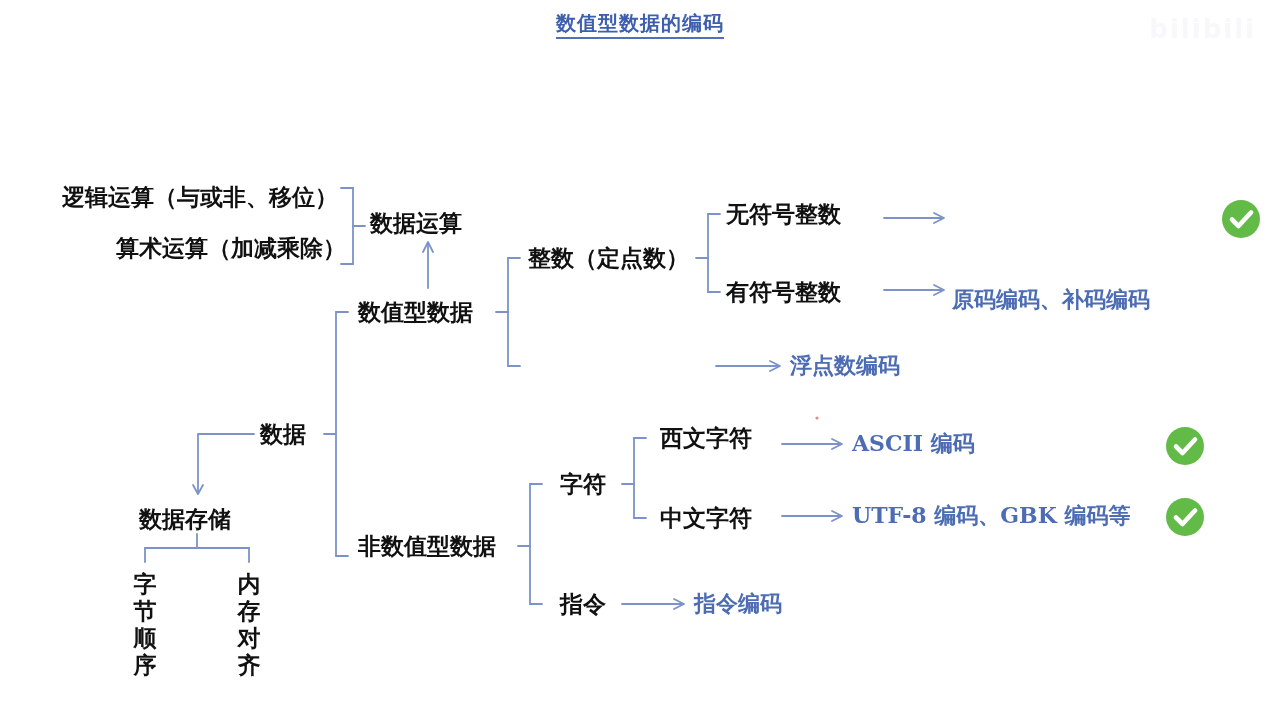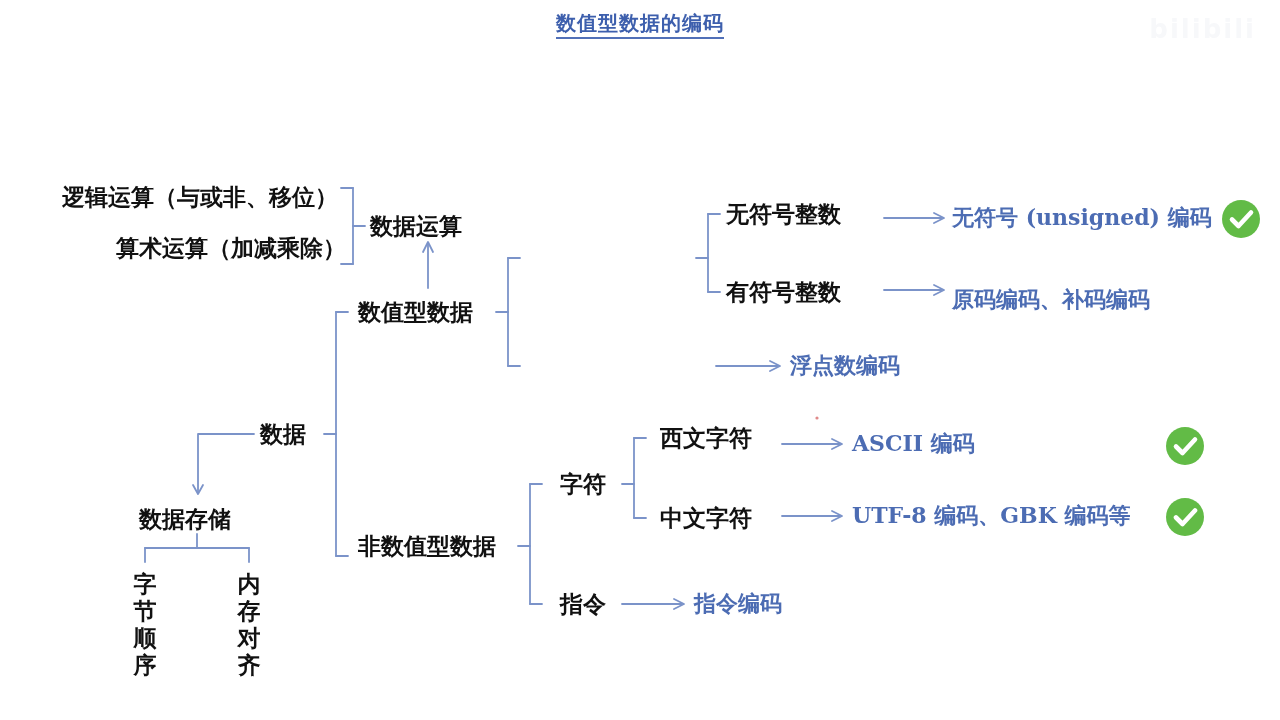--- a/index.html
+++ b/index.html
@@ -167,54 +167,54 @@
       <path d="M 622 604 L 682 604"></path>
       <path d="M 674 599 L 684 604 L 674 609"></path>
     </g>
 
     <circle cx="817" cy="418" r="1.6" fill="#e08a8a"></circle>
   </svg>
 
   <div class="node" style="left:62px; top:185px;">逻辑运算（与或非、移位）</div>
   <div class="node" style="left:116px; top:236px;">算术运算（加减乘除）</div>
 
-  <div class="node" style="left:370px; top:214px;">数据运算</div>
+  <div class="node" style="left:370px; top:214px;font-family:Liberation Mono, monospace;">数据运算</div>
 
   <div class="node" style="left:260px; top:422px;">数据</div>
 
   <div class="node" style="left:139px; top:507px;">数据存储</div>
 
   <div class="vstack" style="left:132px; top:570px;">
       <div>字</div>
       <div>节</div>
       <div>顺</div>
       <div>序</div>
     </div>
   <div class="vstack" style="left:236px; top:570px;">
       <div>内</div>
       <div>存</div>
       <div>对</div>
       <div>齐</div>
     </div>
 
   <div class="node" style="left:358px; top:300px;">数值型数据</div>
 
+  <div class="node" style="left:528px; top:246px;">整数（定点数）</div>
 
   <div class="node" style="left:726px; top:202px;">无符号整数</div>
   <div class="node" style="left:726px; top:280px;">有符号整数</div>
 
   <div class="node" style="left:358px; top:534px;">非数值型数据</div>
 
   <div class="node" style="left:560px; top:472px;">字符</div>
   <div class="node" style="left:560px; top:592px;">指令</div>
 
   <div class="node" style="left:660px; top:426px;">西文字符</div>
   <div class="node" style="left:660px; top:506px;">中文字符</div>
 
-  <div class="node blue small" style="left:952px; top:206px;">无符号 (unsigned) 编码</div>
   <div class="node blue small" style="left:952px; top:288px;">原码编码、补码编码</div>
   <div class="node blue small" style="left:790px; top:354px;">浮点数编码</div>
   <div class="node blue small" style="left:852px; top:432px;">ASCII 编码</div>
   <div class="node blue small" style="left:852px; top:504px;">UTF-8 编码、GBK 编码等</div>
   <div class="node blue small" style="left:694px; top:592px;">指令编码</div>
 
   <svg class="check" style="left:1221px; top:199px;" viewBox="0 0 40 40" xmlns="http://www.w3.org/2000/svg">
     <circle cx="20" cy="20" r="19" fill="#62bb46"></circle>
     <path d="M 11 20.5 L 17.5 27 L 30 13.5" fill="none" stroke="#ffffff" stroke-width="4.6" stroke-linecap="round" stroke-linejoin="round"></path>
   </svg>

